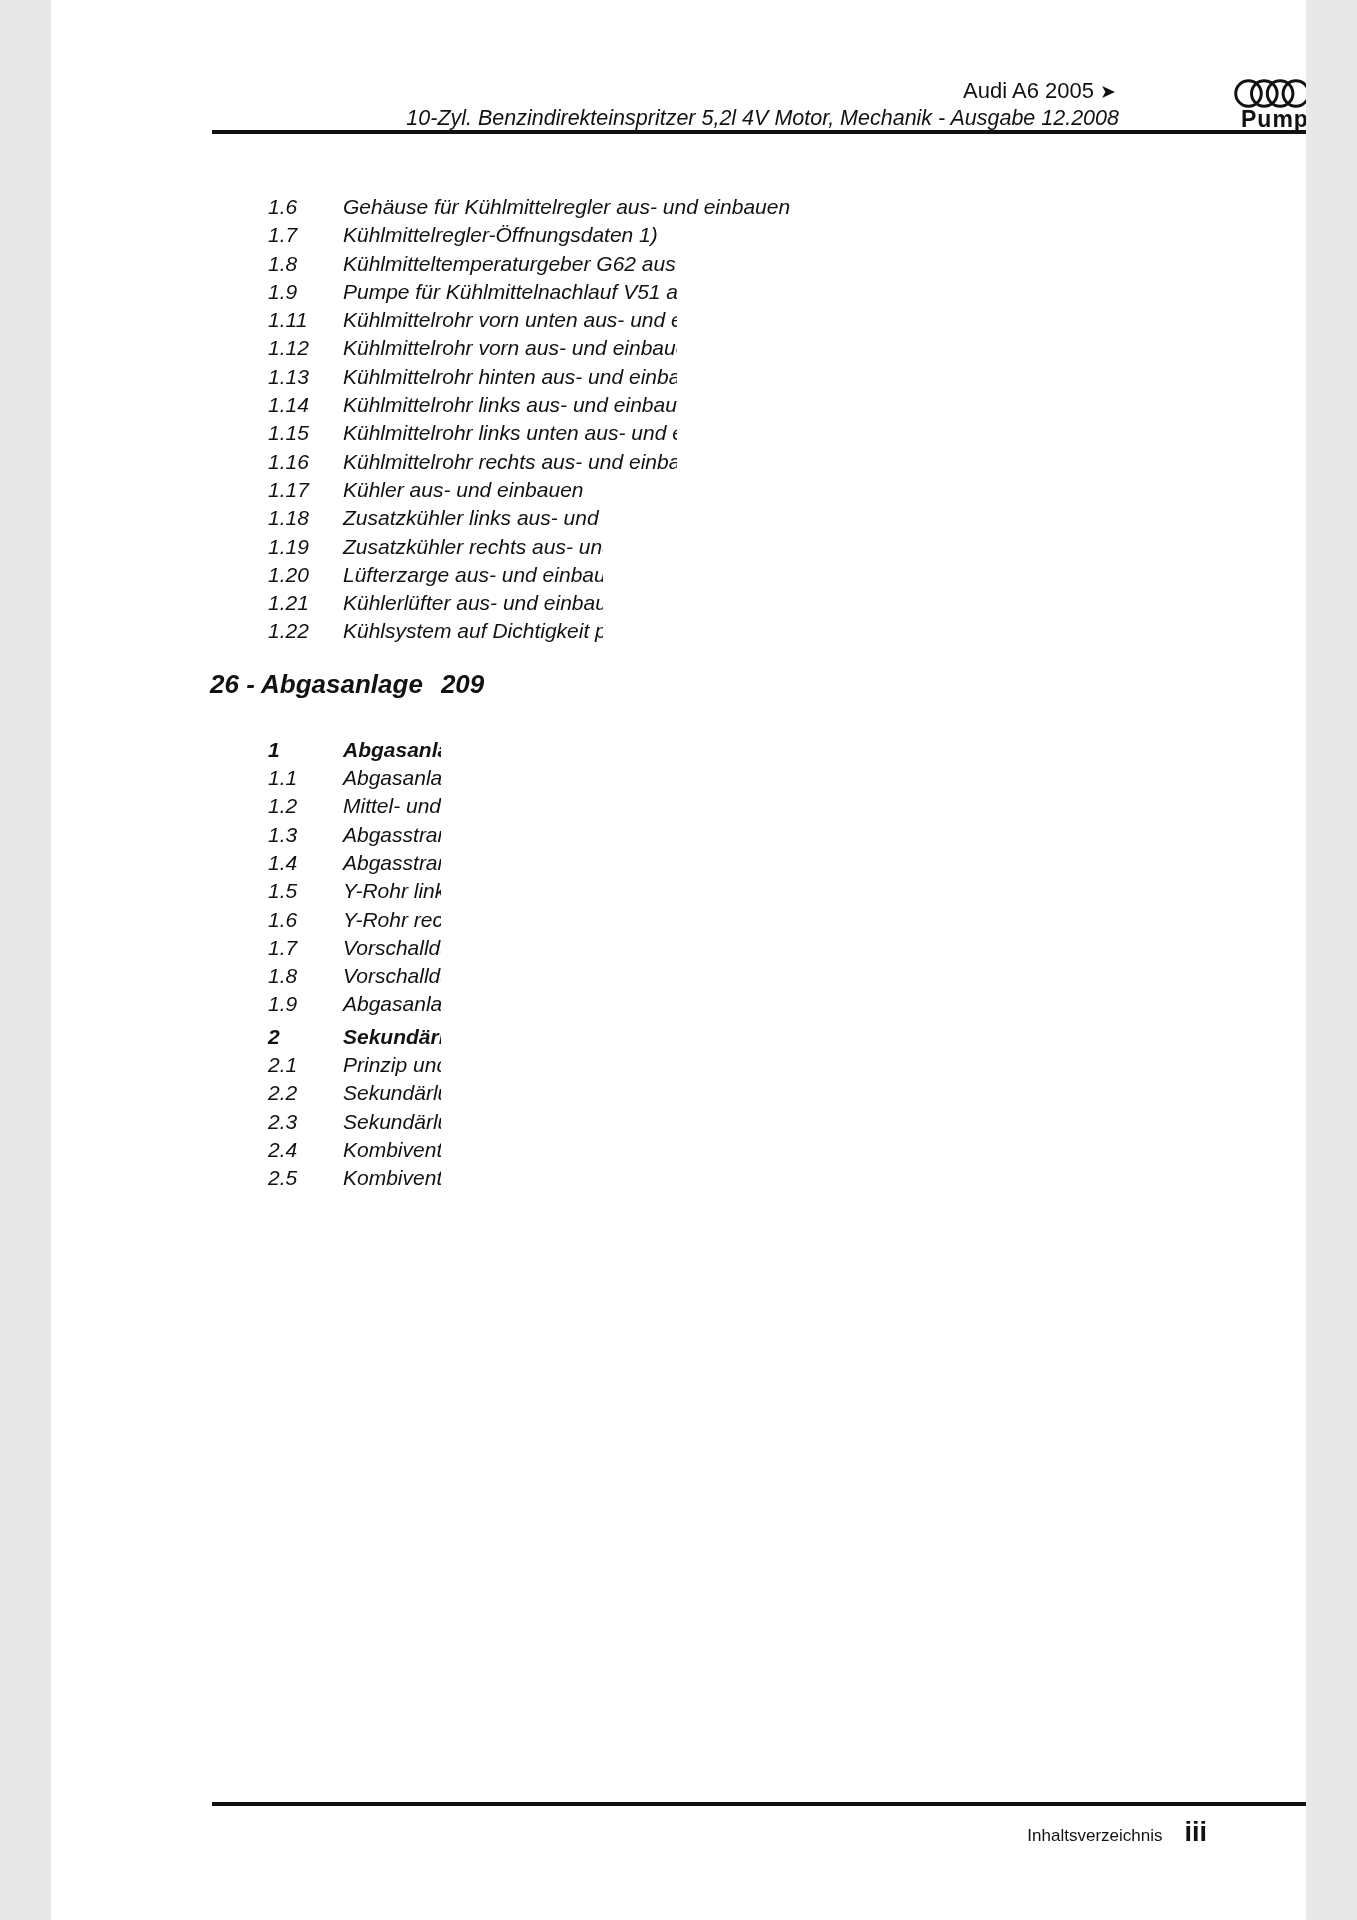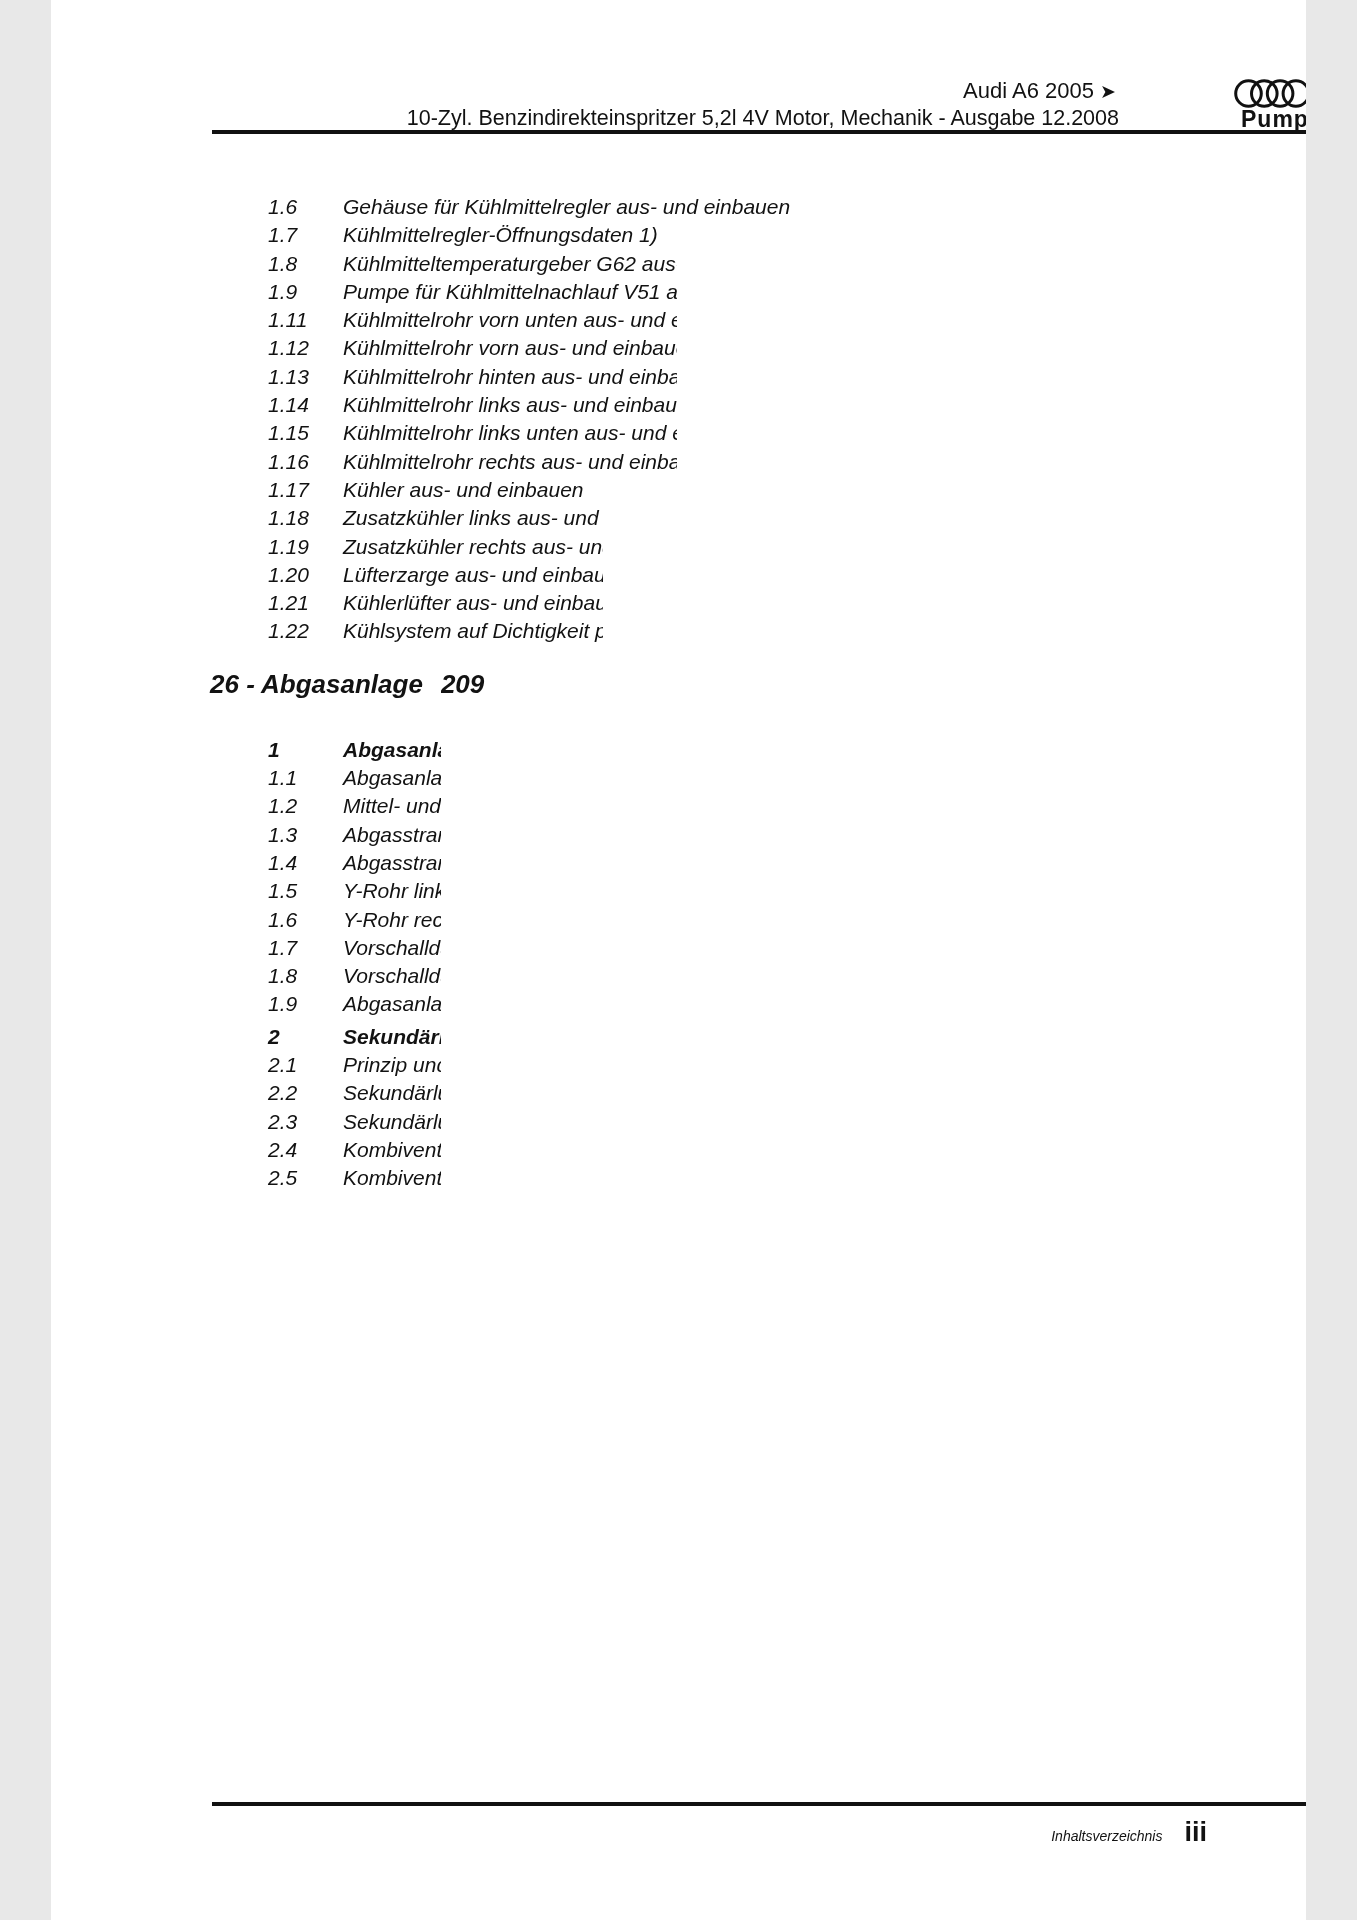--- a/index.html
+++ b/index.html
@@ -24,20 +24,21 @@
     white-space: nowrap;
   }
   .h-line1 .arrow { font-size: 19px; letter-spacing: 0; }
   .h-line2 {
     position: absolute;
     top: 107px;
     right: 187px;
     font-size: 21.5px;
     line-height: 22px;
     white-space: nowrap;
+    font-style: italic;
   }
   .rings {
     position: absolute;
     left: 1183px;
     top: 79px;
     width: 76px;
     height: 29px;
   }
   .brand {
     position: absolute;
@@ -125,21 +126,21 @@
     background: #111;
   }
   .f-text {
     position: absolute;
     top: 1820px;
     right: 99px;
     display: flex;
     align-items: baseline;
     gap: 22px;
   }
-  .f-label { font-size: 14px; line-height: 24px; font-style: italic; }
+  .f-label { font-size: 17px; line-height: 24px; }
   .f-page  { font-size: 27px; font-weight: bold; line-height: 24px; }
 </style>
 </head>
 <body>
 
 <div class="page">
 
   <div class="h-line1">
     <span>Audi A6 2005</span>
     <span class="arrow">➤</span>

